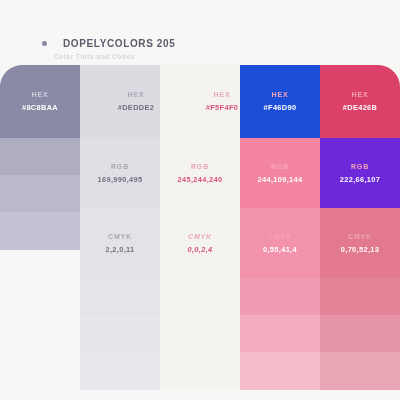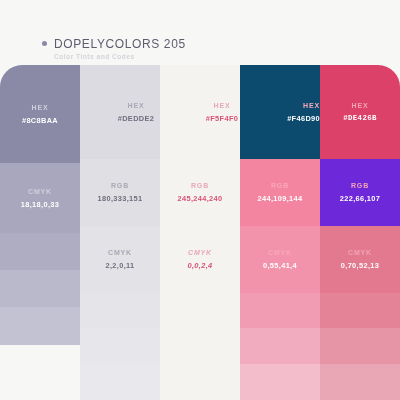--- a/index.html
+++ b/index.html
@@ -35,25 +35,26 @@
     height: 13px;
   }
   .bullet {
     width: 5px;
     height: 5px;
     border-radius: 50%;
     background: #8a89a6;
     flex: 0 0 auto;
   }
   .title-text {
-    font-size: 12px;
+    font-size: 10px;
     letter-spacing: 0.62px;
     color: #5d5c6e;
-    font-weight: normal;
-    white-space: nowrap;
+    font-weight: bold;
+    white-space: nowrap;
+    margin-left: 9px;
   }
   .subtitle-text {
     margin-top: 3px;
     margin-left: 12px;
     font-size: 6.6px;
     letter-spacing: 0.5px;
     color: #d4d3da;
     font-weight: bold;
     white-space: nowrap;
   }
@@ -84,21 +85,21 @@
   }
 
   .band {
     width: 100%;
     box-sizing: border-box;
     display: flex;
     flex-direction: column;
     align-items: center;
     justify-content: center;
   }
-  .band.hex  { height: 98px; }
+  .band.hex  { height: 73px; }
   .band.rgb  { height: 70px; }
   .band.cmyk { height: 70px; }
   .band.t1   { height: 37px; }
   .band.t2   { height: 37px; }
   .band.t3   { height: 38px; }
 
   .band-label {
     font-size: 7px;
     letter-spacing: 0.85px;
     font-weight: bold;
@@ -126,36 +127,32 @@
     </div>
     <div class="subtitle-text">Color Tints and Codes</div>
   </div>
 
   <div id="palette">
       <div class="swatch-col first">
         <div class="band hex" style="background: rgb(138, 137, 166);">
           <div class="band-label" style="color: rgb(207, 206, 221);">HEX</div>
           <div class="band-value" style="color: rgb(255, 255, 255);">#8C8BAA</div>
         </div>
-        <div class="band cmyk" style="background: rgb(168, 167, 189);">
-          <div class="band-label" style="color: rgb(207, 206, 221);">CMYK</div>
-          <div class="band-value" style="color: rgb(255, 255, 255);">18,18,0,33</div>
-        </div>
         <div class="band t1" style="background: rgb(174, 173, 194);"></div>
         <div class="band t2" style="background: rgb(186, 185, 203);"></div>
         <div class="band t3" style="background: rgb(195, 194, 210);"></div>
       </div>
       <div class="swatch-col">
         <div class="band hex" style="background: rgb(220, 219, 225); padding-left: 32px;">
           <div class="band-label" style="color: rgb(169, 168, 181);">HEX</div>
           <div class="band-value" style="color: rgb(111, 110, 126);">#DEDDE2</div>
         </div>
         <div class="band rgb" style="background: rgb(224, 223, 228);">
           <div class="band-label" style="color: rgb(169, 168, 181);">RGB</div>
-          <div class="band-value" style="color: rgb(111, 110, 126);">180,333,151</div>
+          <div class="band-value" style="color: rgb(111, 110, 126);">169,990,495</div>
         </div>
         <div class="band cmyk" style="background: rgb(227, 226, 230);">
           <div class="band-label" style="color: rgb(169, 168, 181);">CMYK</div>
           <div class="band-value" style="color: rgb(111, 110, 126);">2,2,0,11</div>
         </div>
         <div class="band t1" style="background: rgb(229, 228, 232);"></div>
         <div class="band t2" style="background: rgb(231, 230, 234);"></div>
         <div class="band t3" style="background: rgb(233, 232, 236);"></div>
       </div>
       <div class="swatch-col">
@@ -169,40 +166,40 @@
         </div>
         <div class="band cmyk" style="background: rgb(244, 243, 239); font-style: italic;">
           <div class="band-label" style="color: rgb(233, 167, 185);">CMYK</div>
           <div class="band-value" style="color: rgb(217, 81, 118);">0,0,2,4</div>
         </div>
         <div class="band t1" style="background: rgb(244, 243, 239);"></div>
         <div class="band t2" style="background: rgb(244, 243, 239);"></div>
         <div class="band t3" style="background: rgb(244, 243, 239);"></div>
       </div>
       <div class="swatch-col">
-        <div class="band hex" style="background: #0c4a6e; align-items: flex-end;">
+        <div class="band hex" style="background: #1d4ed8;">
           <div class="band-label" style="color: rgb(249, 167, 185);">HEX</div>
           <div class="band-value" style="color: rgb(255, 255, 255);">#F46D90</div>
         </div>
         <div class="band rgb" style="background: rgb(244, 133, 160);">
           <div class="band-label" style="color: rgb(249, 167, 185);">RGB</div>
           <div class="band-value" style="color: rgb(255, 255, 255);">244,109,144</div>
         </div>
         <div class="band cmyk" style="background: rgb(242, 146, 171);">
           <div class="band-label" style="color: rgb(249, 167, 185);">CMYK</div>
           <div class="band-value" style="color: rgb(255, 255, 255);">0,55,41,4</div>
         </div>
         <div class="band t1" style="background: rgb(241, 156, 179);"></div>
         <div class="band t2" style="background: rgb(242, 172, 191);"></div>
         <div class="band t3" style="background: rgb(244, 189, 204);"></div>
       </div>
       <div class="swatch-col last">
         <div class="band hex" style="background: rgb(220, 65, 105);">
           <div class="band-label" style="color: rgb(242, 163, 180);">HEX</div>
-          <div class="band-value" style="color: rgb(255, 255, 255); font-family: Liberation Mono, monospace;">#DE426B</div>
+          <div class="band-value" style="color: rgb(255, 255, 255);">#DE426B</div>
         </div>
         <div class="band rgb" style="background: #6d28d9;">
           <div class="band-label" style="color: rgb(242, 163, 180);">RGB</div>
           <div class="band-value" style="color: rgb(255, 255, 255);">222,66,107</div>
         </div>
         <div class="band cmyk" style="background: rgb(226, 121, 142);">
           <div class="band-label" style="color: rgb(242, 163, 180);">CMYK</div>
           <div class="band-value" style="color: rgb(255, 255, 255);">0,70,52,13</div>
         </div>
         <div class="band t1" style="background: rgb(228, 131, 151);"></div>

